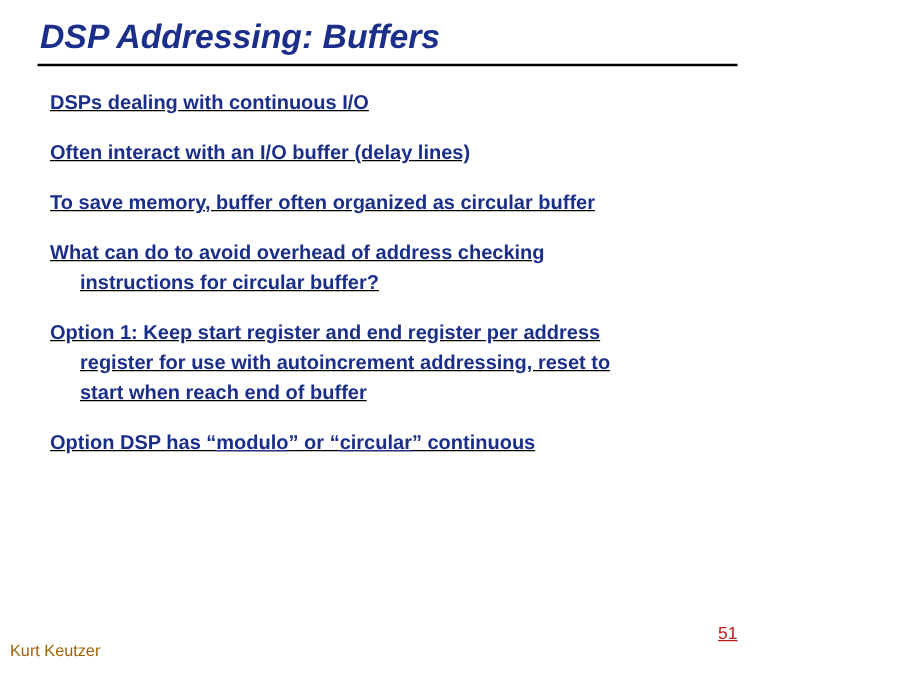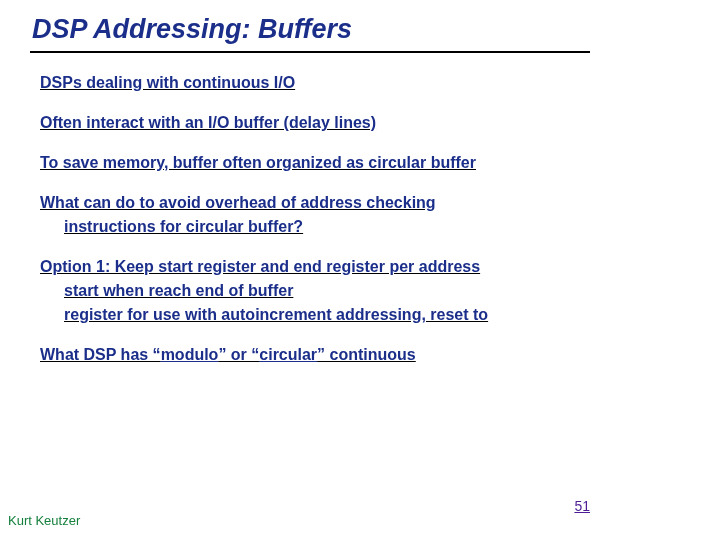--- a/index.html
+++ b/index.html
@@ -38,28 +38,28 @@
   }
   .indent-cont {
     display: block;
     padding-left: 24px;
   }
   .u { text-decoration: underline; }
   .footer-author {
     position: absolute;
     left: 8px;
     bottom: 12px;
-    color: #15803d;
+    color: #a16207;
     font-size: 13px;
   }
   .page-num {
     position: absolute;
     right: 30px;
     bottom: 26px;
-    color: #4c1d95;
+    color: #b91c1c;
     font-size: 14px;
     text-decoration: underline;
   }
 </style>
 </head>
 <body>
 
 <div class="slide">
 
   <div class="title">DSP Addressing: Buffers</div>
@@ -71,29 +71,29 @@
     <div class="para">Often interact with an I/O buffer (delay lines)</div>
     <div class="para">To save memory, buffer often organized as circular buffer</div>
 
     <div class="para">
       <span>What can do to avoid overhead of address checking</span>
       <span class="indent-cont">instructions for circular buffer?</span>
     </div>
 
     <div class="para">
       <span>Option 1: Keep start register and end register per address</span>
+      <span class="indent-cont">register for use with autoincrement addressing, reset to</span>
       <span class="indent-cont">start when reach end of buffer</span>
-      <span class="indent-cont">register for use with autoincrement addressing, reset to</span>
     </div>
 
     <div class="para">
     </div>
 
     <div class="para">
-      <span>What DSP has “</span><span class="u">modulo</span><span>” or “</span><span class="u">circular</span><span>” continuous</span>
+      <span>Option DSP has “</span><span class="u">modulo</span><span>” or “</span><span class="u">circular</span><span>” continuous</span>
     </div>
 
   </div>
 
   <div class="footer-author">Kurt Keutzer</div>
   <div class="page-num">51</div>
 
 </div>
 
 </body></html>

